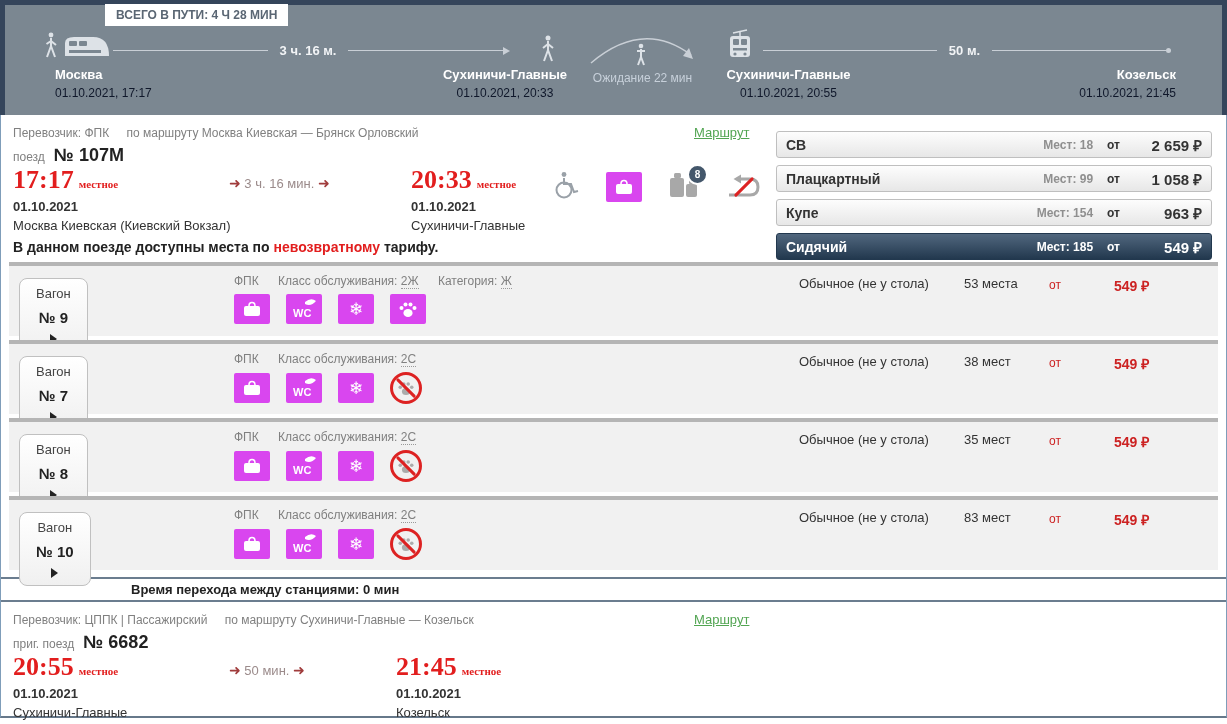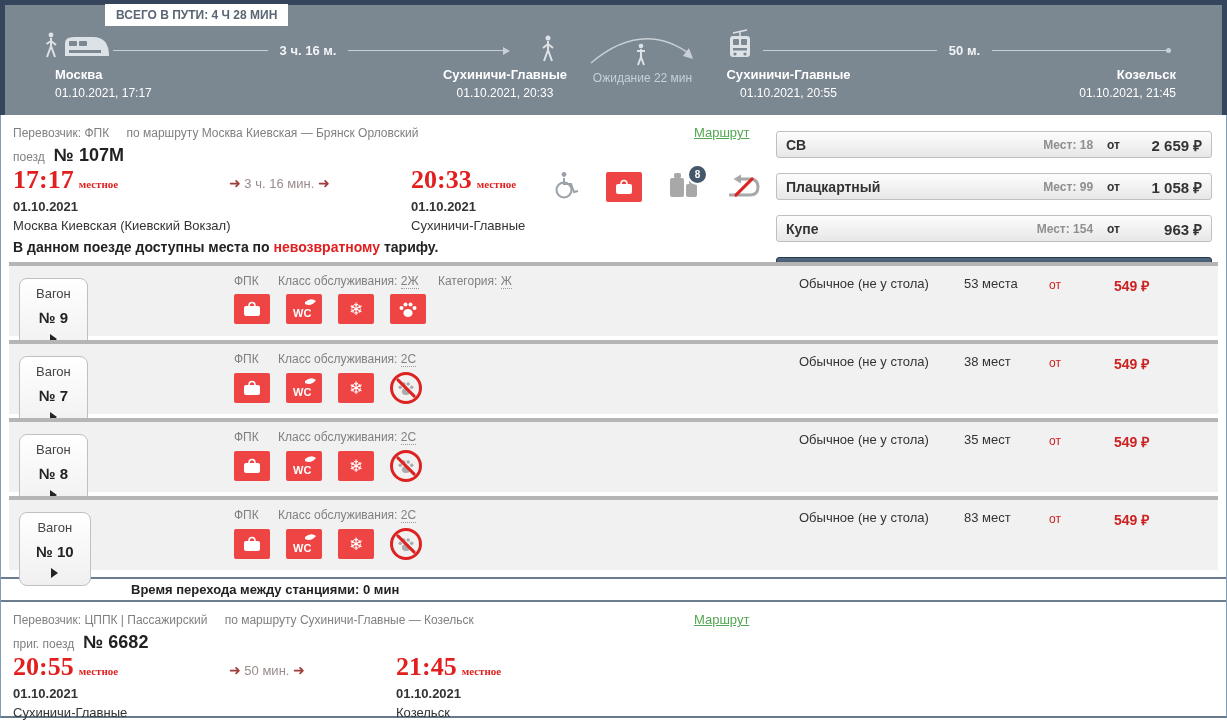--- a/index.html
+++ b/index.html
@@ -12,21 +12,21 @@
           box-sizing:border-box;}
   .badge{position:absolute;left:100px;top:-1px;height:22px;line-height:22px;background:#fff;
          padding:0 11px;font-size:12px;font-weight:bold;color:#5a6673;white-space:nowrap;}
   .leg{position:absolute;display:flex;align-items:center;}
   .leg .seg{flex:1;height:1px;background:#c9cfd6;}
   .leg .lbl{padding:0 12px;font-weight:bold;font-size:13px;color:#f2f4f6;white-space:nowrap;}
   .leg .ah{width:0;height:0;border-left:7px solid #c9cfd6;border-top:4px solid transparent;border-bottom:4px solid transparent;}
   .leg .dot{width:5px;height:5px;border-radius:50%;background:#c9cfd6;}
   .stop{position:absolute;color:#fff;}
   .stop .name{font-weight:bold;font-size:13px;white-space:nowrap;}
-  .stop .dt{font-size:12px;color:#ffffff;margin-top:4px;white-space:nowrap;}
+  .stop .dt{font-size:12px;color:#0f172a;margin-top:4px;white-space:nowrap;}
   .waitlbl{position:absolute;font-size:12px;color:#c7d0da;text-align:center;white-space:nowrap;}
   .hicon{position:absolute;}
 
   
   .content{position:absolute;left:0;top:115px;width:1227px;height:603px;box-sizing:border-box;
            border-left:1px solid #7f9db9;border-right:1px solid #7f9db9;border-bottom:2px solid #66788a;background:#fff;}
 
   
   .tsec{position:relative;height:143px;}
   .tsec2{position:relative;height:120px;}
@@ -42,32 +42,32 @@
   .tz{font-size:11px;font-weight:bold;color:#e21e1e;}
   .date{font-size:13px;font-weight:bold;color:#333;margin-top:6px;}
   .station{font-size:13px;color:#333;margin-top:4px;}
   .duration{position:absolute;left:228px;top:60px;font-size:13px;font-weight:normal;color:#9b8b8b;white-space:nowrap;}
   .duration .arr-red{color:#a03c3c;font-size:14px;}
   .note{position:absolute;left:12px;top:124px;font-size:14px;font-weight:bold;color:#222;}
   .note .red{color:#e21e1e;}
 
   
   .amen{position:absolute;left:553px;top:56px;display:flex;align-items:center;gap:26px;}
-  .gsq{width:36px;height:30px;background:#ef4444;border-radius:2px;display:flex;align-items:center;justify-content:center;position:relative;}
+  .gsq{width:36px;height:30px;background:#d946ef;border-radius:2px;display:flex;align-items:center;justify-content:center;position:relative;}
   .lugbadge{position:relative;}
   .lugbadge .cnt{position:absolute;top:-7px;right:-8px;width:17px;height:17px;border-radius:50%;background:#44576b;
                  color:#fff;font-size:10px;font-weight:bold;display:flex;align-items:center;justify-content:center;border:2px solid #fff;}
   .noslash{position:absolute;left:50%;top:50%;width:3px;height:30px;background:#d22;transform:translate(-50%,-50%) rotate(45deg);border-radius:2px;}
   .noslash-bk{transform:translate(-50%,-50%) rotate(-45deg);}
   .nocircle{position:relative;width:32px;height:32px;display:flex;align-items:center;justify-content:center;}
   .nocircle .ring{position:absolute;left:0;top:0;width:26px;height:26px;border:3px solid #d22;border-radius:50%;}
 
   
   .fares{position:absolute;top:16px;right:14px;width:436px;}
-  .fare-row{height:25px;border:1px solid #bfbfbf;border-radius:3px;margin-bottom:15px;display:flex;align-items:center;
+  .fare-row{height:25px;border:1px solid #bfbfbf;border-radius:3px;margin-bottom:7px;display:flex;align-items:center;
             padding:0 9px;background:linear-gradient(#fdfdfd,#e7e7e7);cursor:pointer;box-sizing:content-box;}
   .fare-row .fname{flex:1;font-size:14px;font-weight:bold;color:#333;}
   .fare-row .seats{font-size:12px;font-weight:bold;color:#8f8f8f;margin-right:14px;}
   .fare-row .from{font-size:12px;font-weight:bold;color:#333;margin-right:12px;}
   .fare-row .price{font-size:15px;font-weight:bold;color:#333;width:70px;text-align:right;}
   .fare-row.selected{background:linear-gradient(#51677e,#22384e);border-color:#22384e;}
   .fare-row.selected .fname,.fare-row.selected .seats,.fare-row.selected .from,.fare-row.selected .price{color:#fff;}
 
   
   .wagon{position:relative;margin:4px 8px 0 8px;border-top:4px solid #b5b5b5;background:#f1f1f1;height:70px;}

